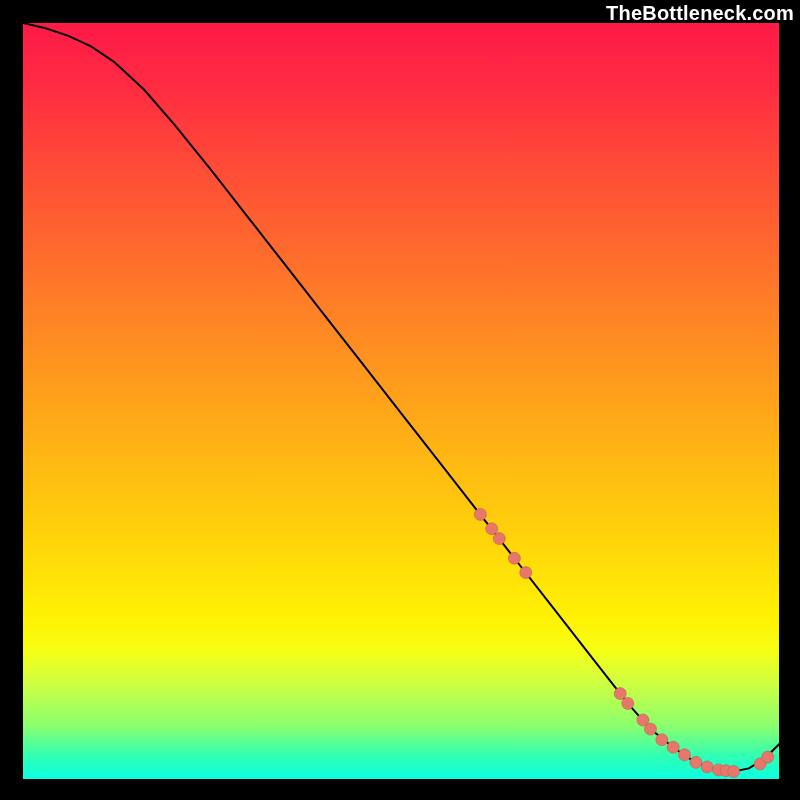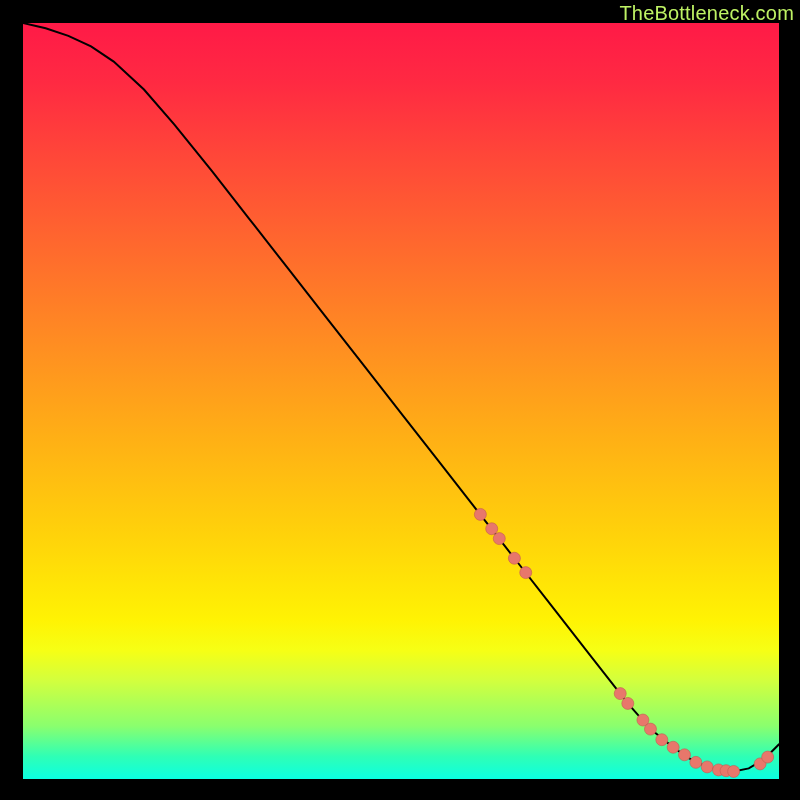--- a/index.html
+++ b/index.html
@@ -27,22 +27,22 @@
       #8aff6e 93%,
       #2fffb5 97%,
       #0bffe2 100%
     );
   }
   .attribution {
     position: absolute;
     top: 2px; right: 6px;
     font-family: Arial, Helvetica, sans-serif;
     font-size: 20px;
-    font-weight: 400;
-    color: #bef264;
+    font-weight: 700;
+    color: #ffffff;
     letter-spacing: 0.2px;
   }
   svg.curve { position: absolute; inset: 0; }
 </style>
 </head>
 <body>
 <div class="stage">
   <div class="plot">
     <div class="gradient"></div>
     <svg class="curve" viewBox="0 0 756 756" preserveAspectRatio="none">

